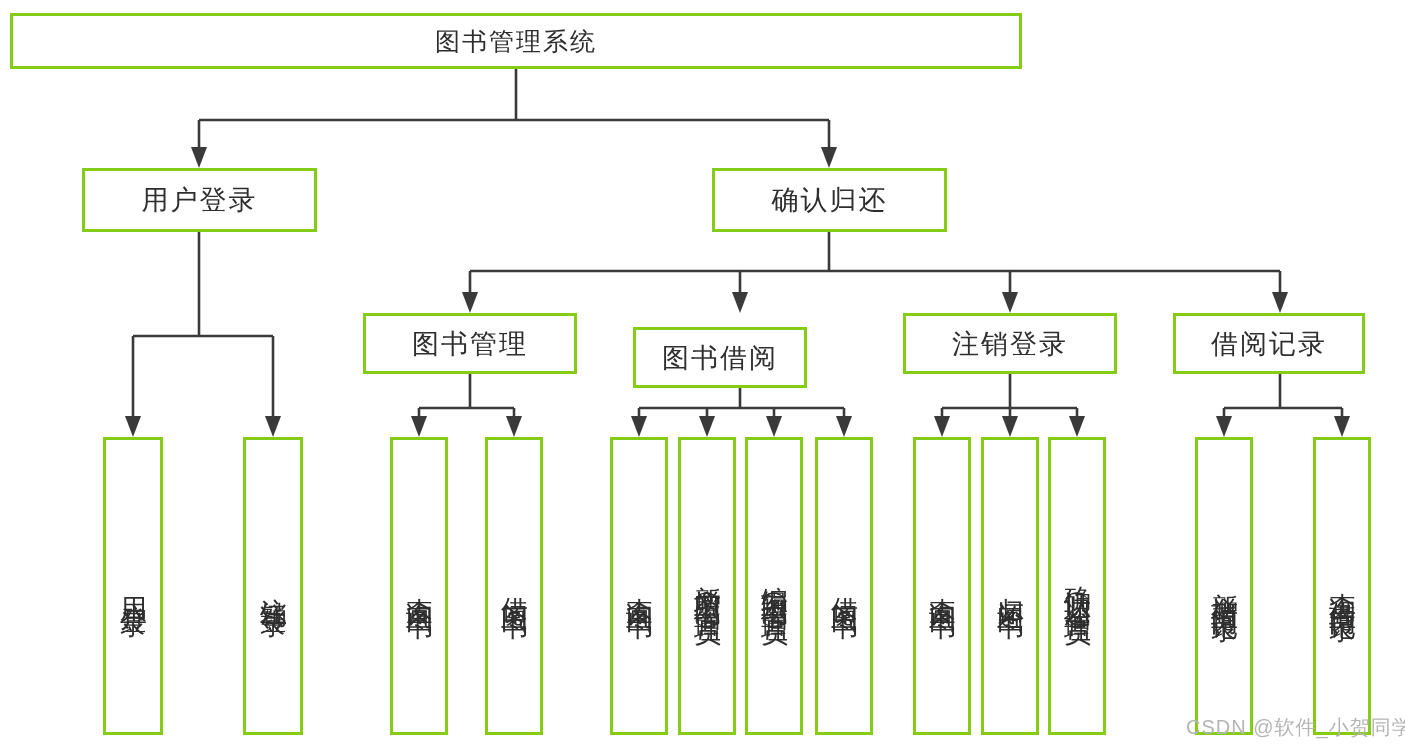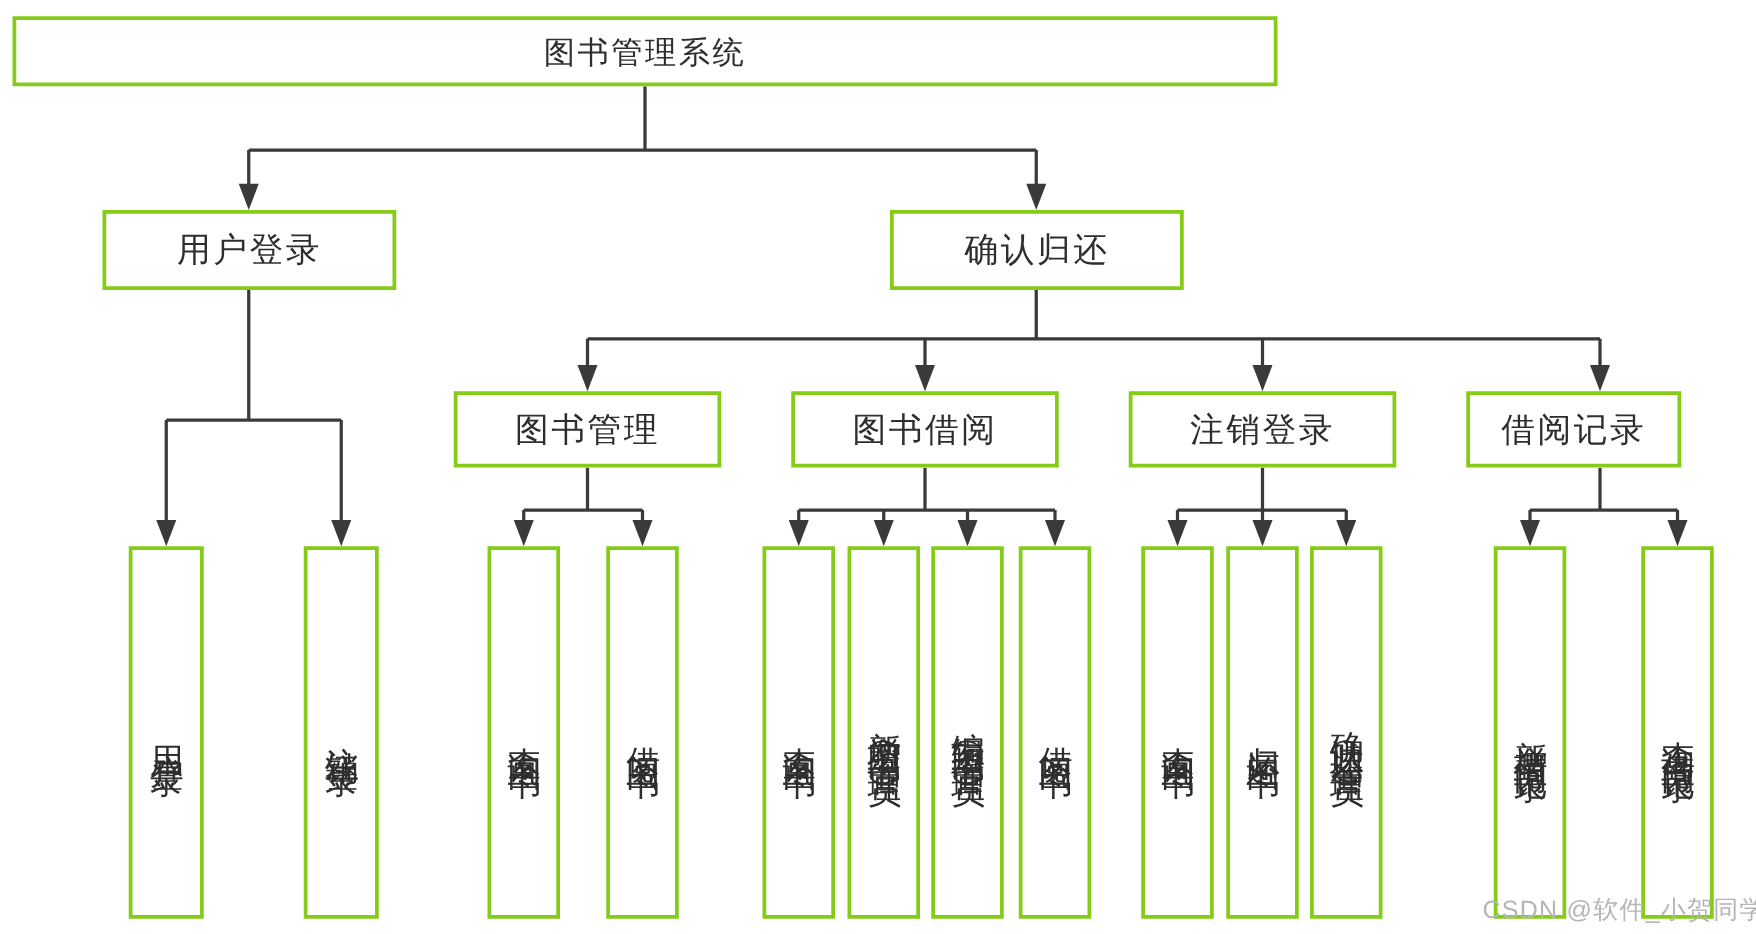--- a/index.html
+++ b/index.html
@@ -85,23 +85,23 @@
       <line x1="1342" y1="408" x2="1342" y2="420" stroke="#3a3a3a" stroke-width="2.6"></line>
       <polygon points="1334,416 1350,416 1342,437" fill="#3a3a3a"></polygon>
     </svg>
 
   <div class="node root-node" style="left:10px;top:13px;width:1012px;height:56px">图书管理系统</div>
 
   <div class="node h-node" style="left:82px;top:168px;width:235px;height:64px">用户登录</div>
   <div class="node h-node" style="left:712px;top:168px;width:235px;height:64px">确认归还</div>
 
   <div class="node h-node" style="left:363px;top:313px;width:214px;height:61px">图书管理</div>
-  <div class="node h-node" style="left:633px;top:313px;width:214px;height:61px">图书借阅</div>
+  <div class="node h-node" style="left:633px;top:327px;width:174px;height:61px">图书借阅</div>
   <div class="node h-node" style="left:903px;top:313px;width:214px;height:61px">注销登录</div>
-  <div class="node h-node" style="left:1173px;top:313px;width:172px;height:61px">借阅记录</div>
+  <div class="node h-node" style="left:1173px;top:313px;width:192px;height:61px">借阅记录</div>
 
   <div class="node v-node" style="left:103px;top:437px;width:60px;height:298px">用户登录</div>
   <div class="node v-node" style="left:243px;top:437px;width:60px;height:298px">注销登录</div>
 
   <div class="node v-node" style="left:390px;top:437px;width:58px;height:298px">查询图书</div>
   <div class="node v-node" style="left:485px;top:437px;width:58px;height:298px">借阅图书</div>
 
   <div class="node v-node" style="left:610px;top:437px;width:58px;height:298px">查询图书</div>
   <div class="node v-node" style="left:678px;top:437px;width:58px;height:298px">新增图书（管理员）</div>
   <div class="node v-node" style="left:745px;top:437px;width:58px;height:298px">编辑图书（管理员）</div>

